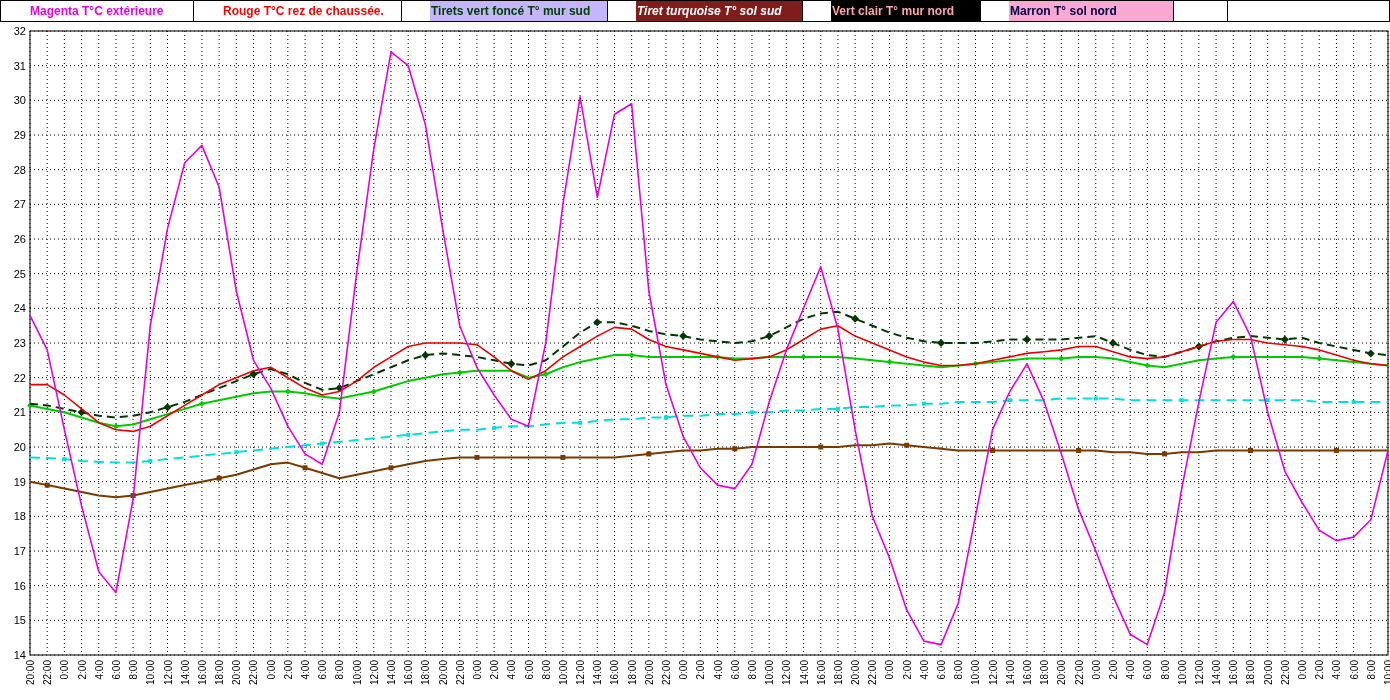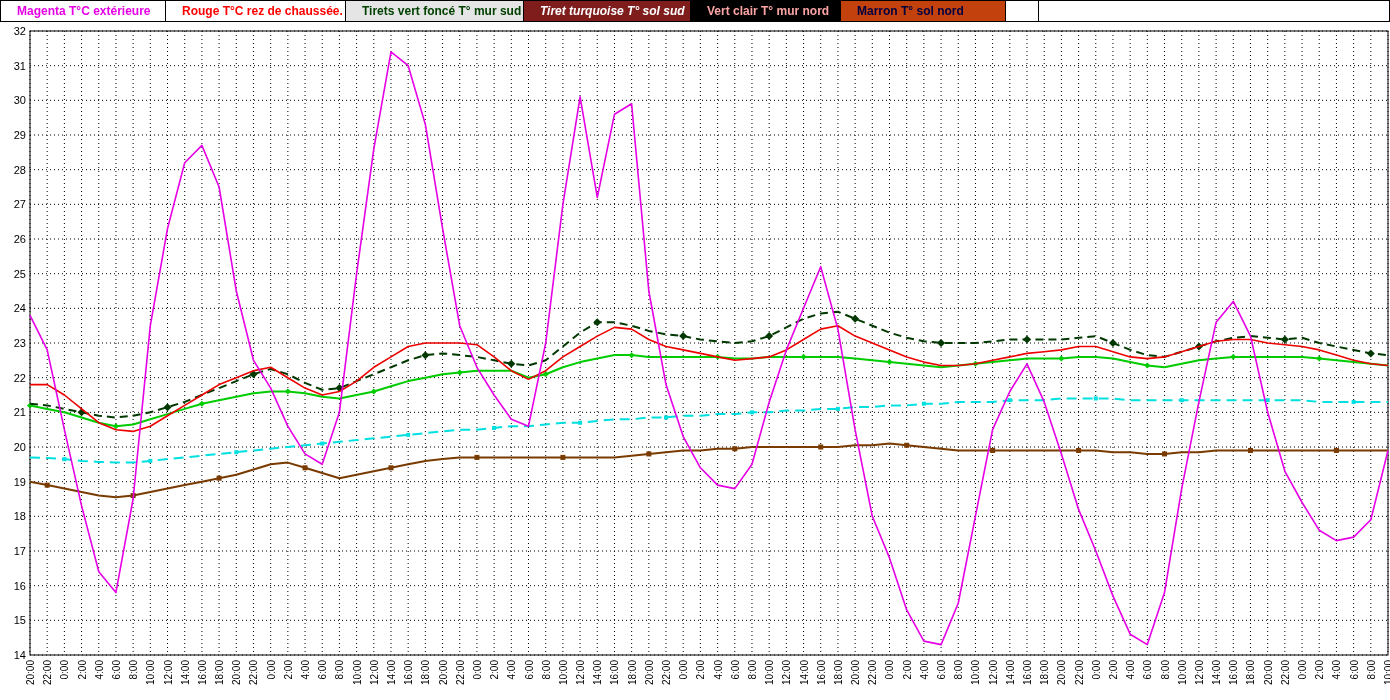--- a/index.html
+++ b/index.html
@@ -1,36 +1,36 @@
 <!DOCTYPE html>
 <html><head>
 <meta charset="utf-8">
 <style>
   * { box-sizing: border-box; margin: 0; padding: 0; }
   html, body { width: 1390px; height: 700px; background: #fff; overflow: hidden;
                font-family: "Liberation Sans", sans-serif; }
   .header { display: flex; height: 22px; border: 1px solid #000;
             font-size: 12px; font-weight: bold; line-height: 20px; background: #fff; }
-  .hcell  { border-right: 1px solid #000; padding: 0 16px; white-space: nowrap;
-            overflow: hidden; height: 100%; }
+  .hcell  { border-right: 1px solid #000; padding: 0 1px; white-space: nowrap;
+            overflow: hidden; height: 100%; margin-left: 28px; }
   .hcell.last { border-right: none; }
   .chart-wrap { width: 1390px; height: 678px; background: #fff; }
   svg { display: block; }
   text { font-family: "Liberation Sans", sans-serif; }
 </style>
 </head>
 <body>
 
 <div class="header">
   <div class="hcell" style="width: 165px; color: rgb(230, 0, 230); background: rgb(255, 255, 255);">Magenta T°C extérieure</div>
   <div class="hcell" style="width: 180px; color: rgb(255, 0, 0); background: rgb(255, 255, 255);">Rouge T°C rez de chaussée.</div>
-  <div class="hcell" style="width: 178px; color: rgb(0, 64, 0); background: #e5e5e5;">Tirets vert foncé T° mur sud</div>
+  <div class="hcell" style="width: 178px; color: rgb(0, 64, 0); background: #c4b5fd;">Tirets vert foncé T° mur sud</div>
   <div class="hcell" style="width: 167px; color: rgb(255, 255, 255); background: #7f1d1d; font-style: italic;">Tiret turquoise T° sol sud</div>
   <div class="hcell" style="width: 150px; color: #fca5a5; background: rgb(0, 0, 0);">Vert clair T° mur nord</div>
-  <div class="hcell" style="width: 165px; color: rgb(0, 0, 64); background: #c2410c;">Marron T° sol nord</div>
+  <div class="hcell" style="width: 165px; color: rgb(0, 0, 64); background: #f9a8d4;">Marron T° sol nord</div>
   <div class="hcell" style="width:26px"></div>
   <div class="hcell last" style="flex:1"></div>
 </div>
 
 <div class="chart-wrap">
   <svg width="1390" height="678" viewBox="0 0 1390 678">
       <g>
         <line x1="30" x2="1388" y1="633" y2="633" stroke="#000000" stroke-width="1" stroke-dasharray="1 3"></line>
         <line x1="30" x2="1388" y1="598.3333333333334" y2="598.3333333333334" stroke="#000000" stroke-width="1" stroke-dasharray="1 3"></line>
         <line x1="30" x2="1388" y1="563.6666666666666" y2="563.6666666666666" stroke="#000000" stroke-width="1" stroke-dasharray="1 3"></line>

